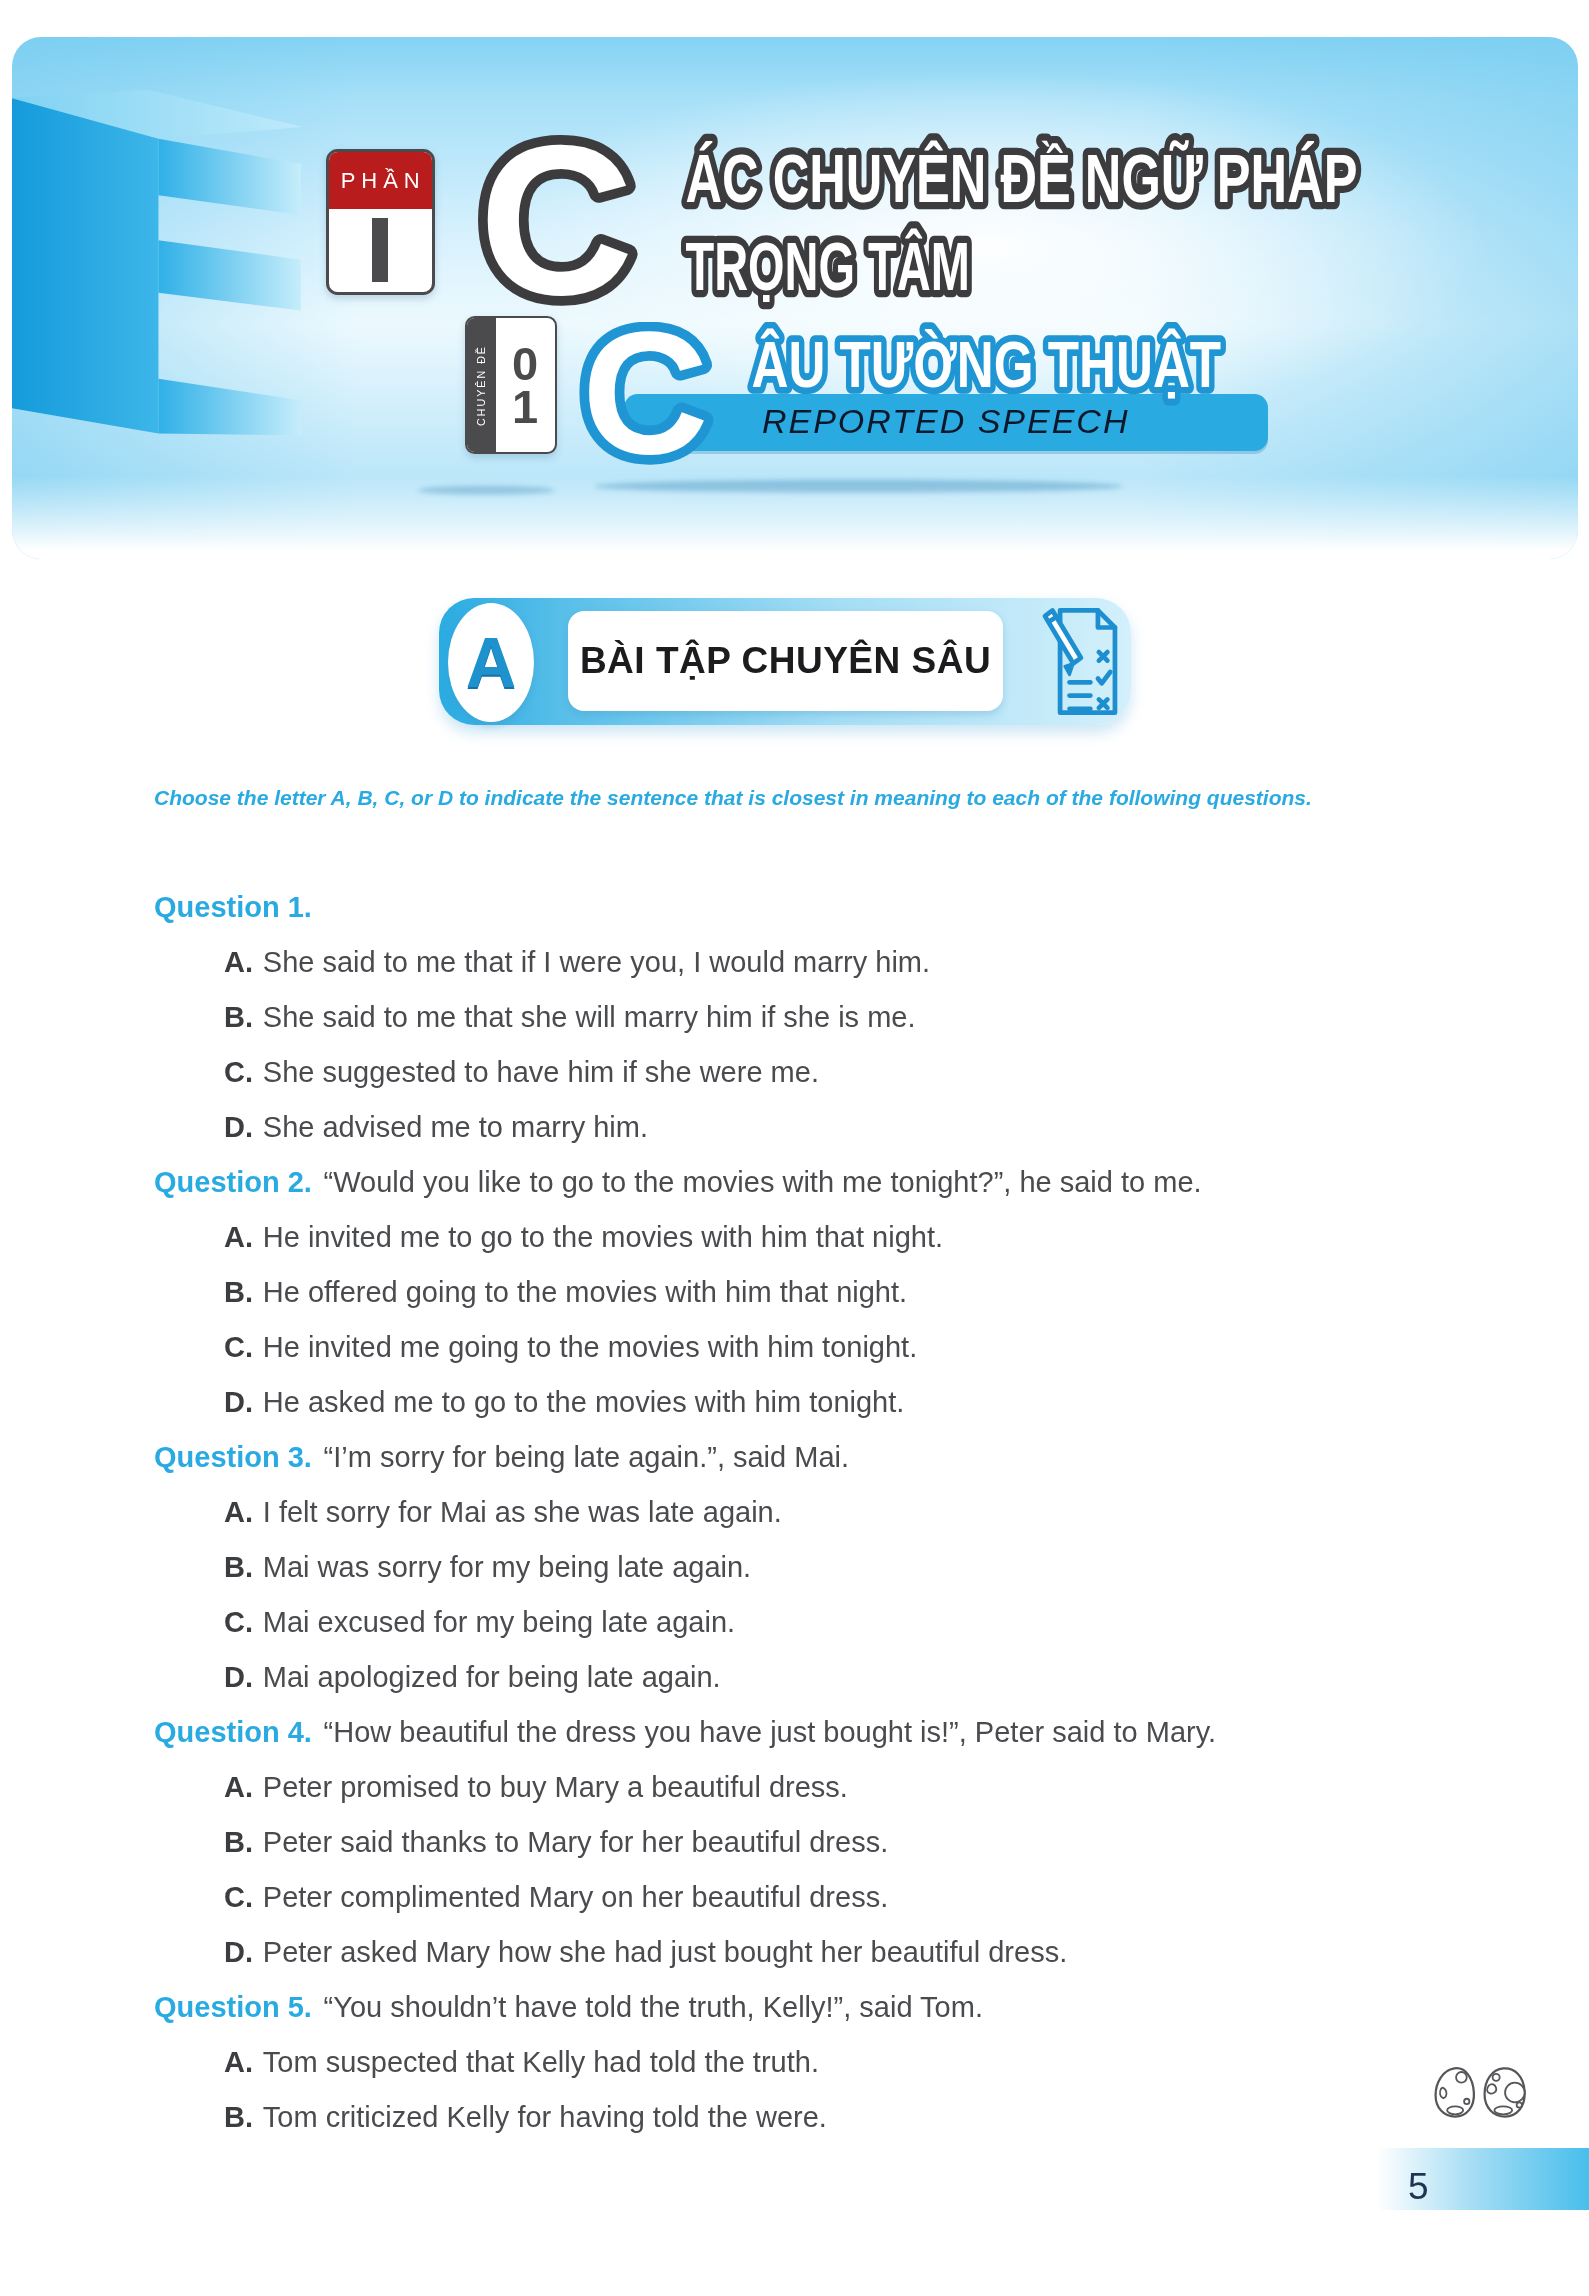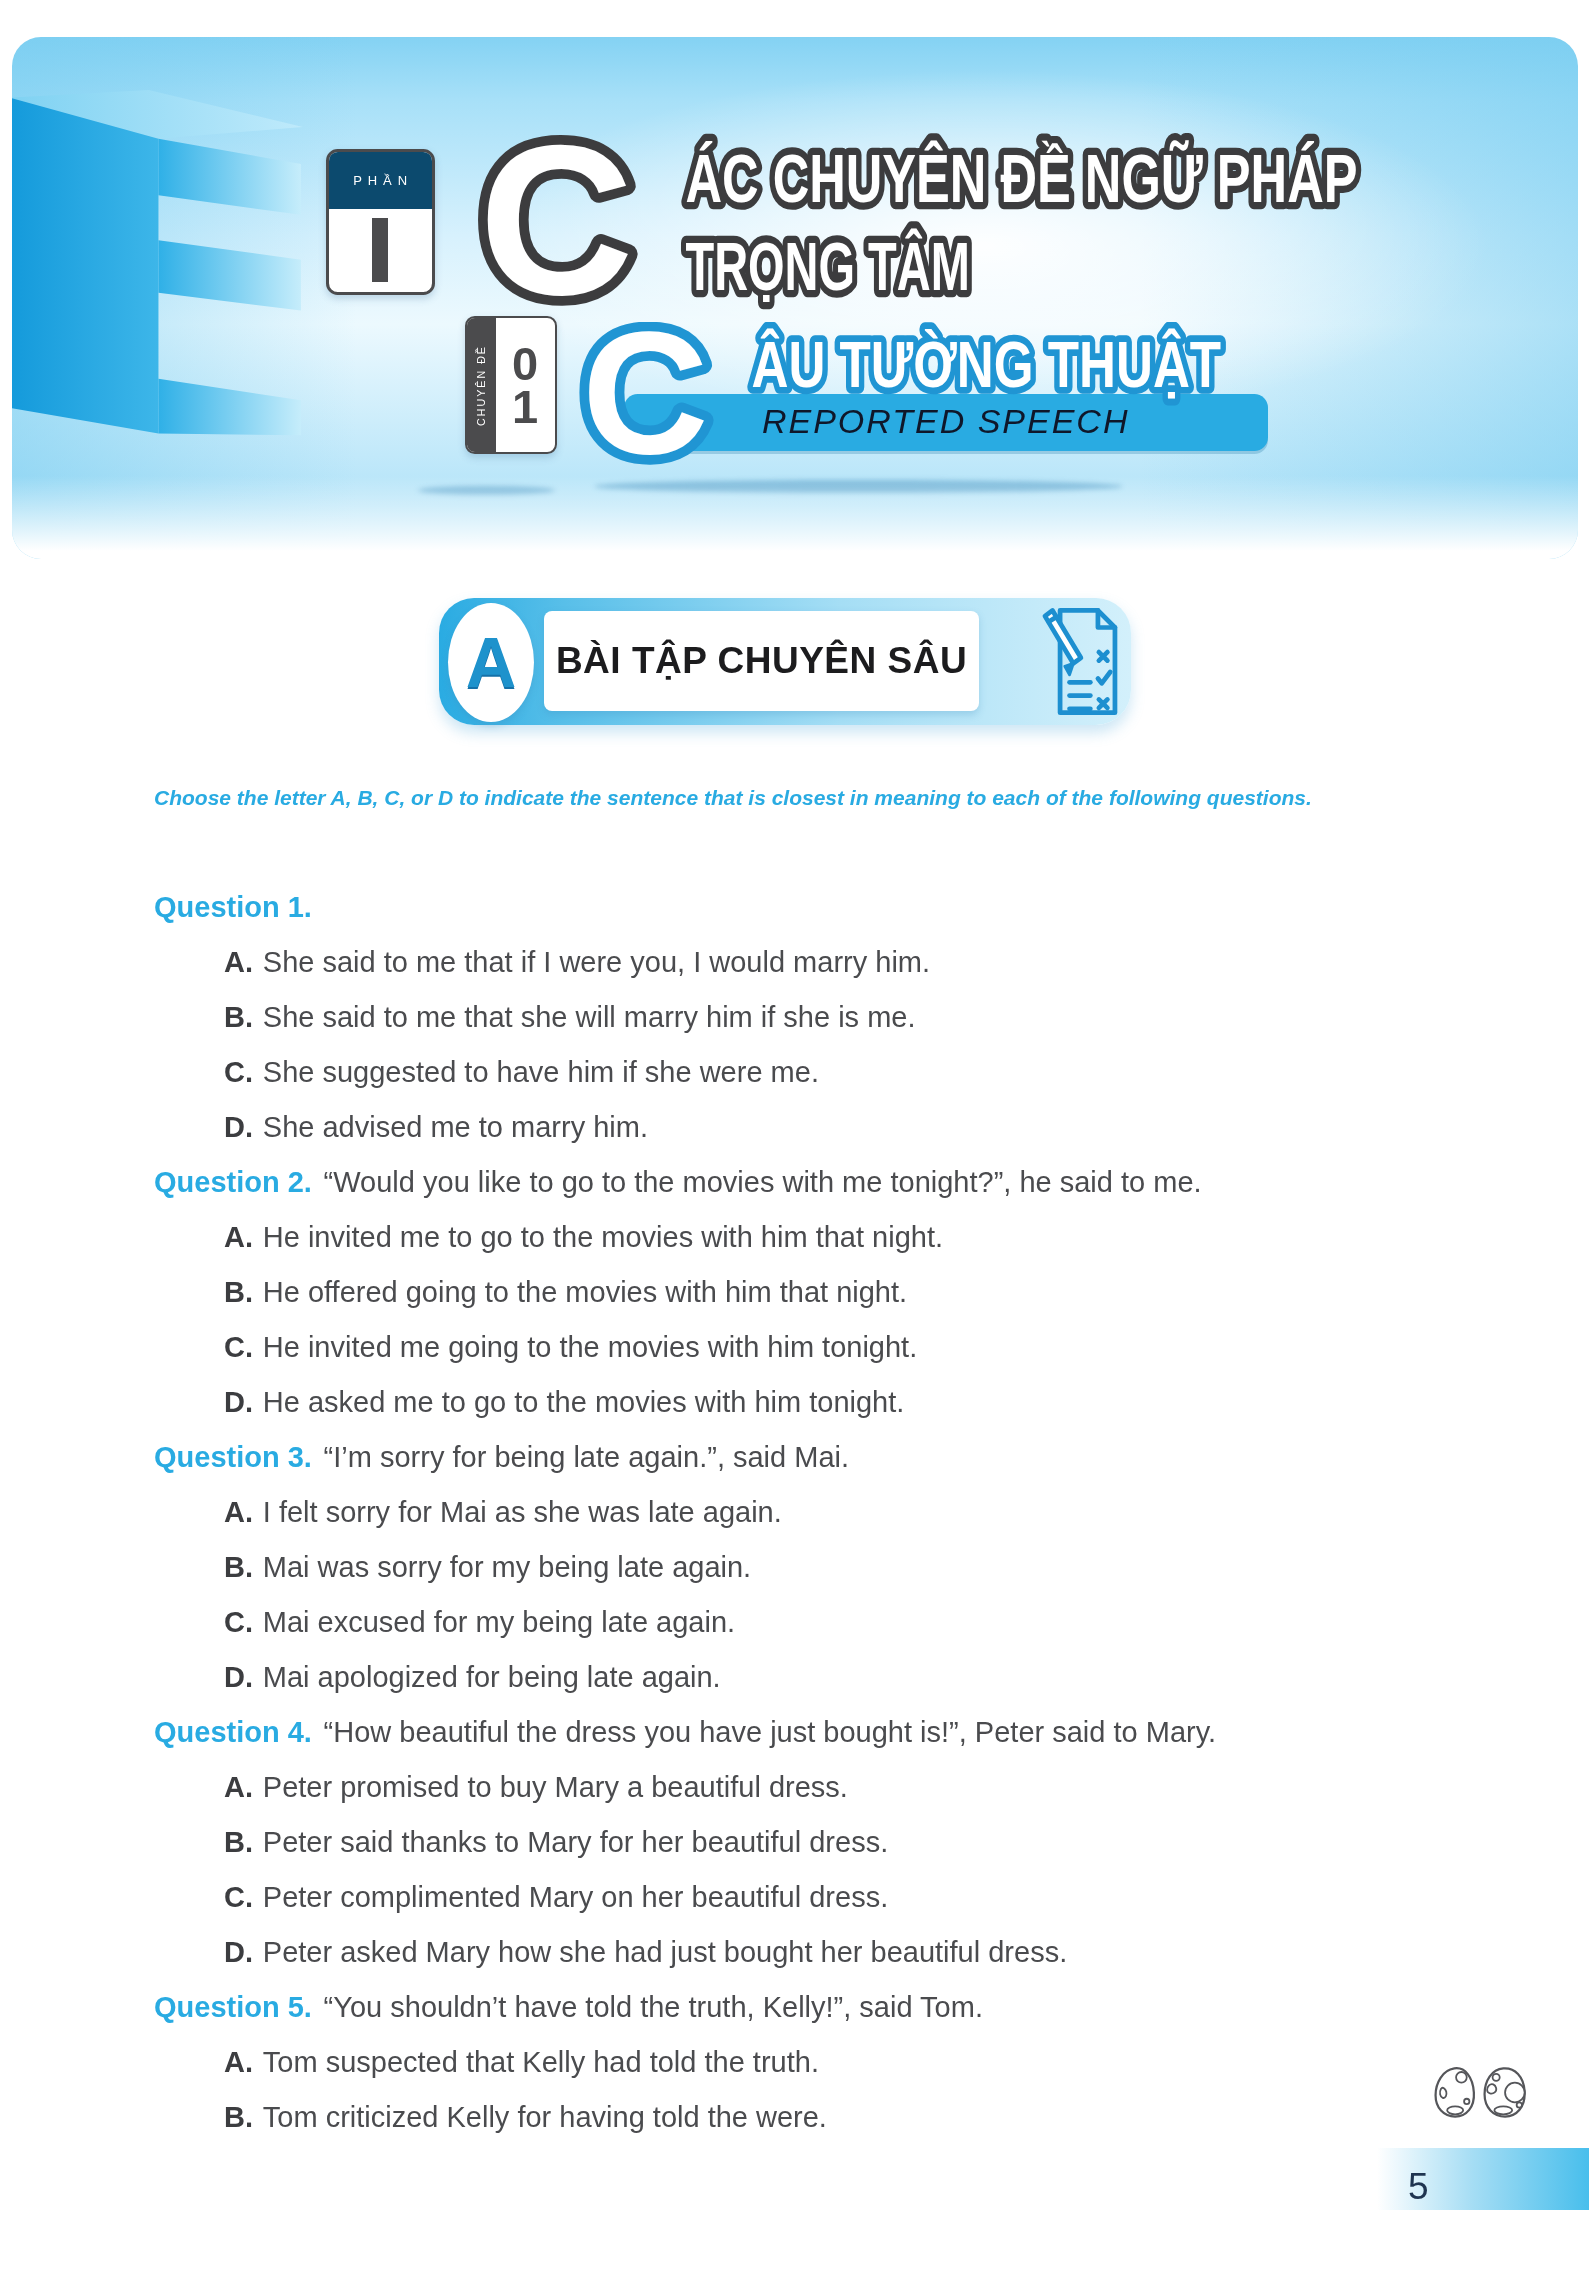--- a/index.html
+++ b/index.html
@@ -22,22 +22,22 @@
   }
 
   .letter-e{ position:absolute; left:-2px; top:49px; width:293px; height:363px; }
 
   .part-tab{
     position:absolute; left:314px; top:112px; width:109px; height:146px;
     background:#fff; border:3.9px solid #4b4b4d; border-radius:11.7px; overflow:hidden;
     box-shadow:0 3.9px 7.8px rgba(70,120,160,.25);
   }
   .part-tab-head{
-    height:57px; background:#0c4a6e; color:#fff; display:flex; align-items:center; justify-content:center;
-    font-size:13px; letter-spacing:5.9px; padding-left:5.9px;
+    height:57px; background:#b91c1c; color:#fff; display:flex; align-items:center; justify-content:center;
+    font-size:22px; letter-spacing:5.9px; padding-left:5.9px;
   }
   .part-tab-body{ height:82px; display:flex; align-items:center; justify-content:center; }
   .part-numeral{ width:15.6px; height:64px; background:#4b4b4d; }
 
   .main-title-svg{ position:absolute; left:447px; top:60px; width:936px; height:224px; }
   .main-title-svg text{
     font-family:"Liberation Sans", sans-serif; font-weight:bold;
     fill:#fff; stroke:#3c3c3e; paint-order:stroke; stroke-linejoin:round;
   }
 
@@ -76,21 +76,21 @@
     background:linear-gradient(90deg,#2aabe2 0%, #58bfe9 18%, #a5def5 58%, #d3f0fb 100%);
     box-shadow:0 7.8px 13.7px rgba(80,170,220,.28);
   }
   .section-badge{
     position:absolute; left:448px; top:603px; width:86px; height:119px; background:#fff; border-radius:50%;
     display:flex; align-items:center; justify-content:center;
     box-shadow:0 3.9px 7.8px rgba(60,140,190,.3);
   }
   .section-badge-letter{ font-size:70px; font-weight:bold; color:#1e92cc; text-shadow:0 2px 0 #1470a8; }
   .section-title-box{
-    position:absolute; left:544px; top:611px; width:435px; height:100px; background:#fff; border-radius:8px;
+    position:absolute; left:568px; top:611px; width:435px; height:100px; background:#fff; border-radius:16px;
     display:flex; align-items:center; justify-content:center;
     box-shadow:0 3.9px 7.8px rgba(60,140,190,.25);
   }
   .section-title{ font-size:37px; font-weight:bold; color:#1c1c1e; letter-spacing:0.5px; }
   .doc-icon{ position:absolute; left:1030px; top:601px; width:98px; height:123px; }
 
   
   .instruction{
     position:absolute; left:154px; top:775px; width:1317px;
     color:#29abe2; font-weight:bold; font-style:italic; font-size:21px; line-height:45px;

